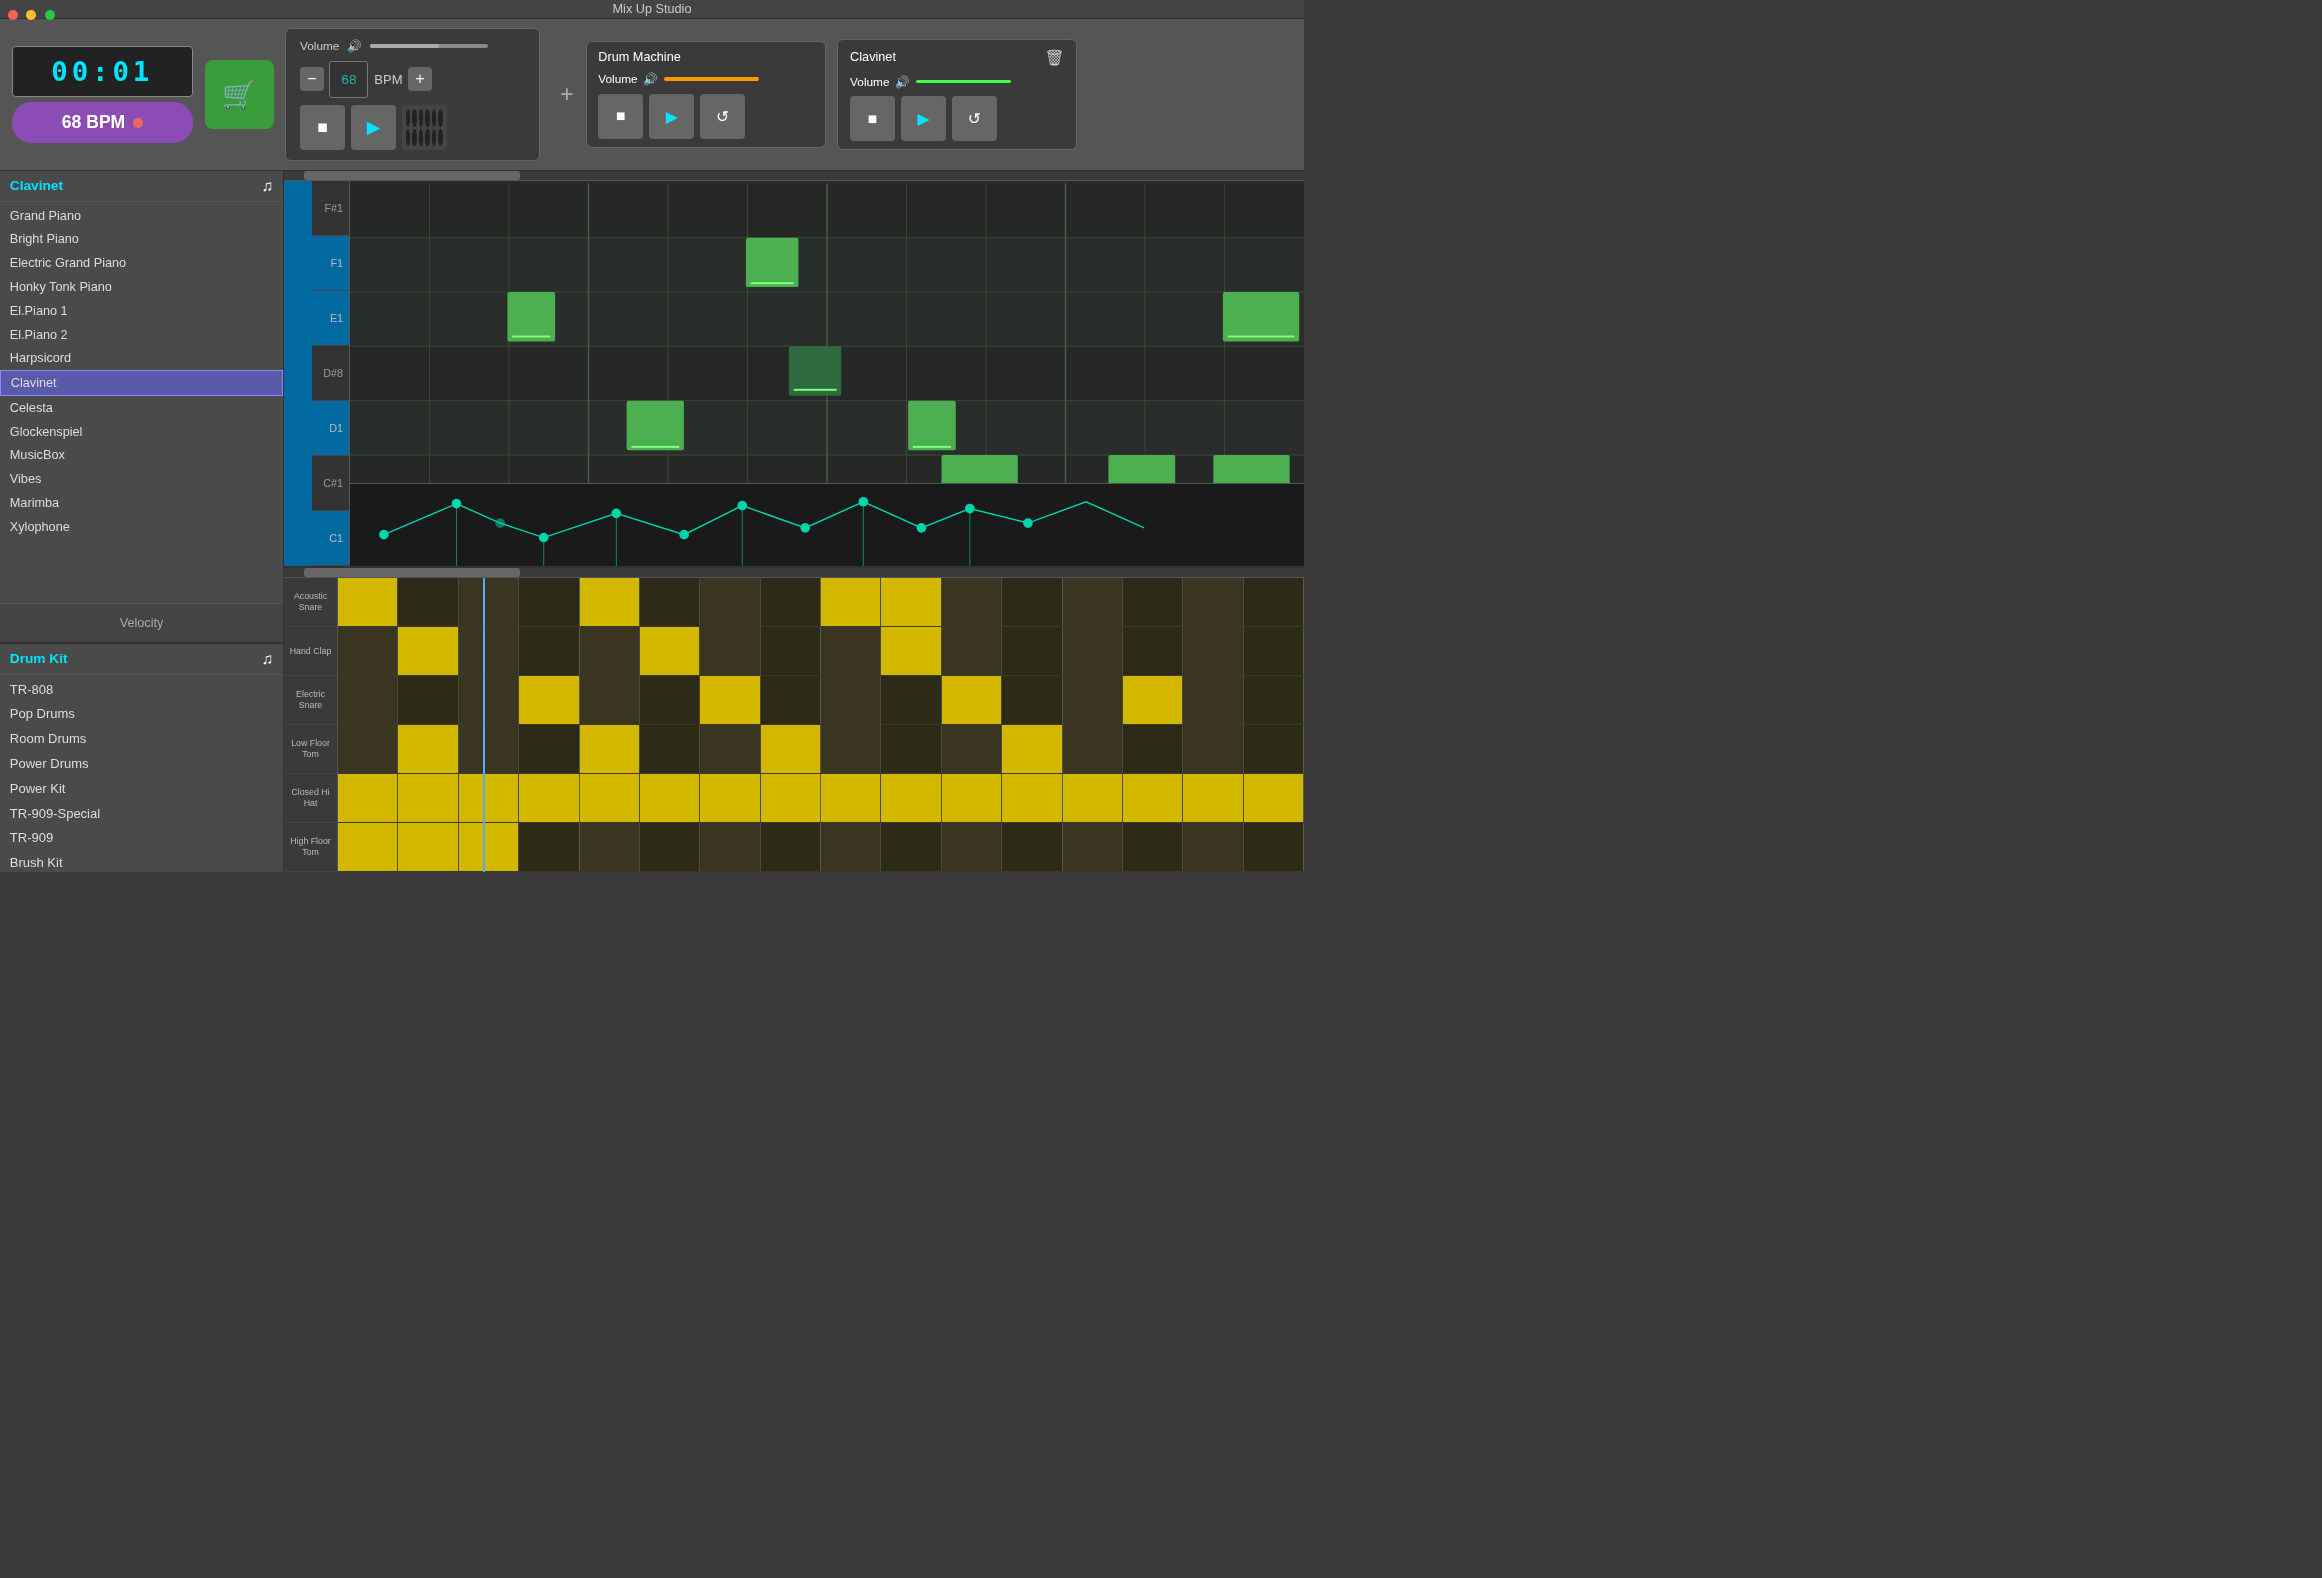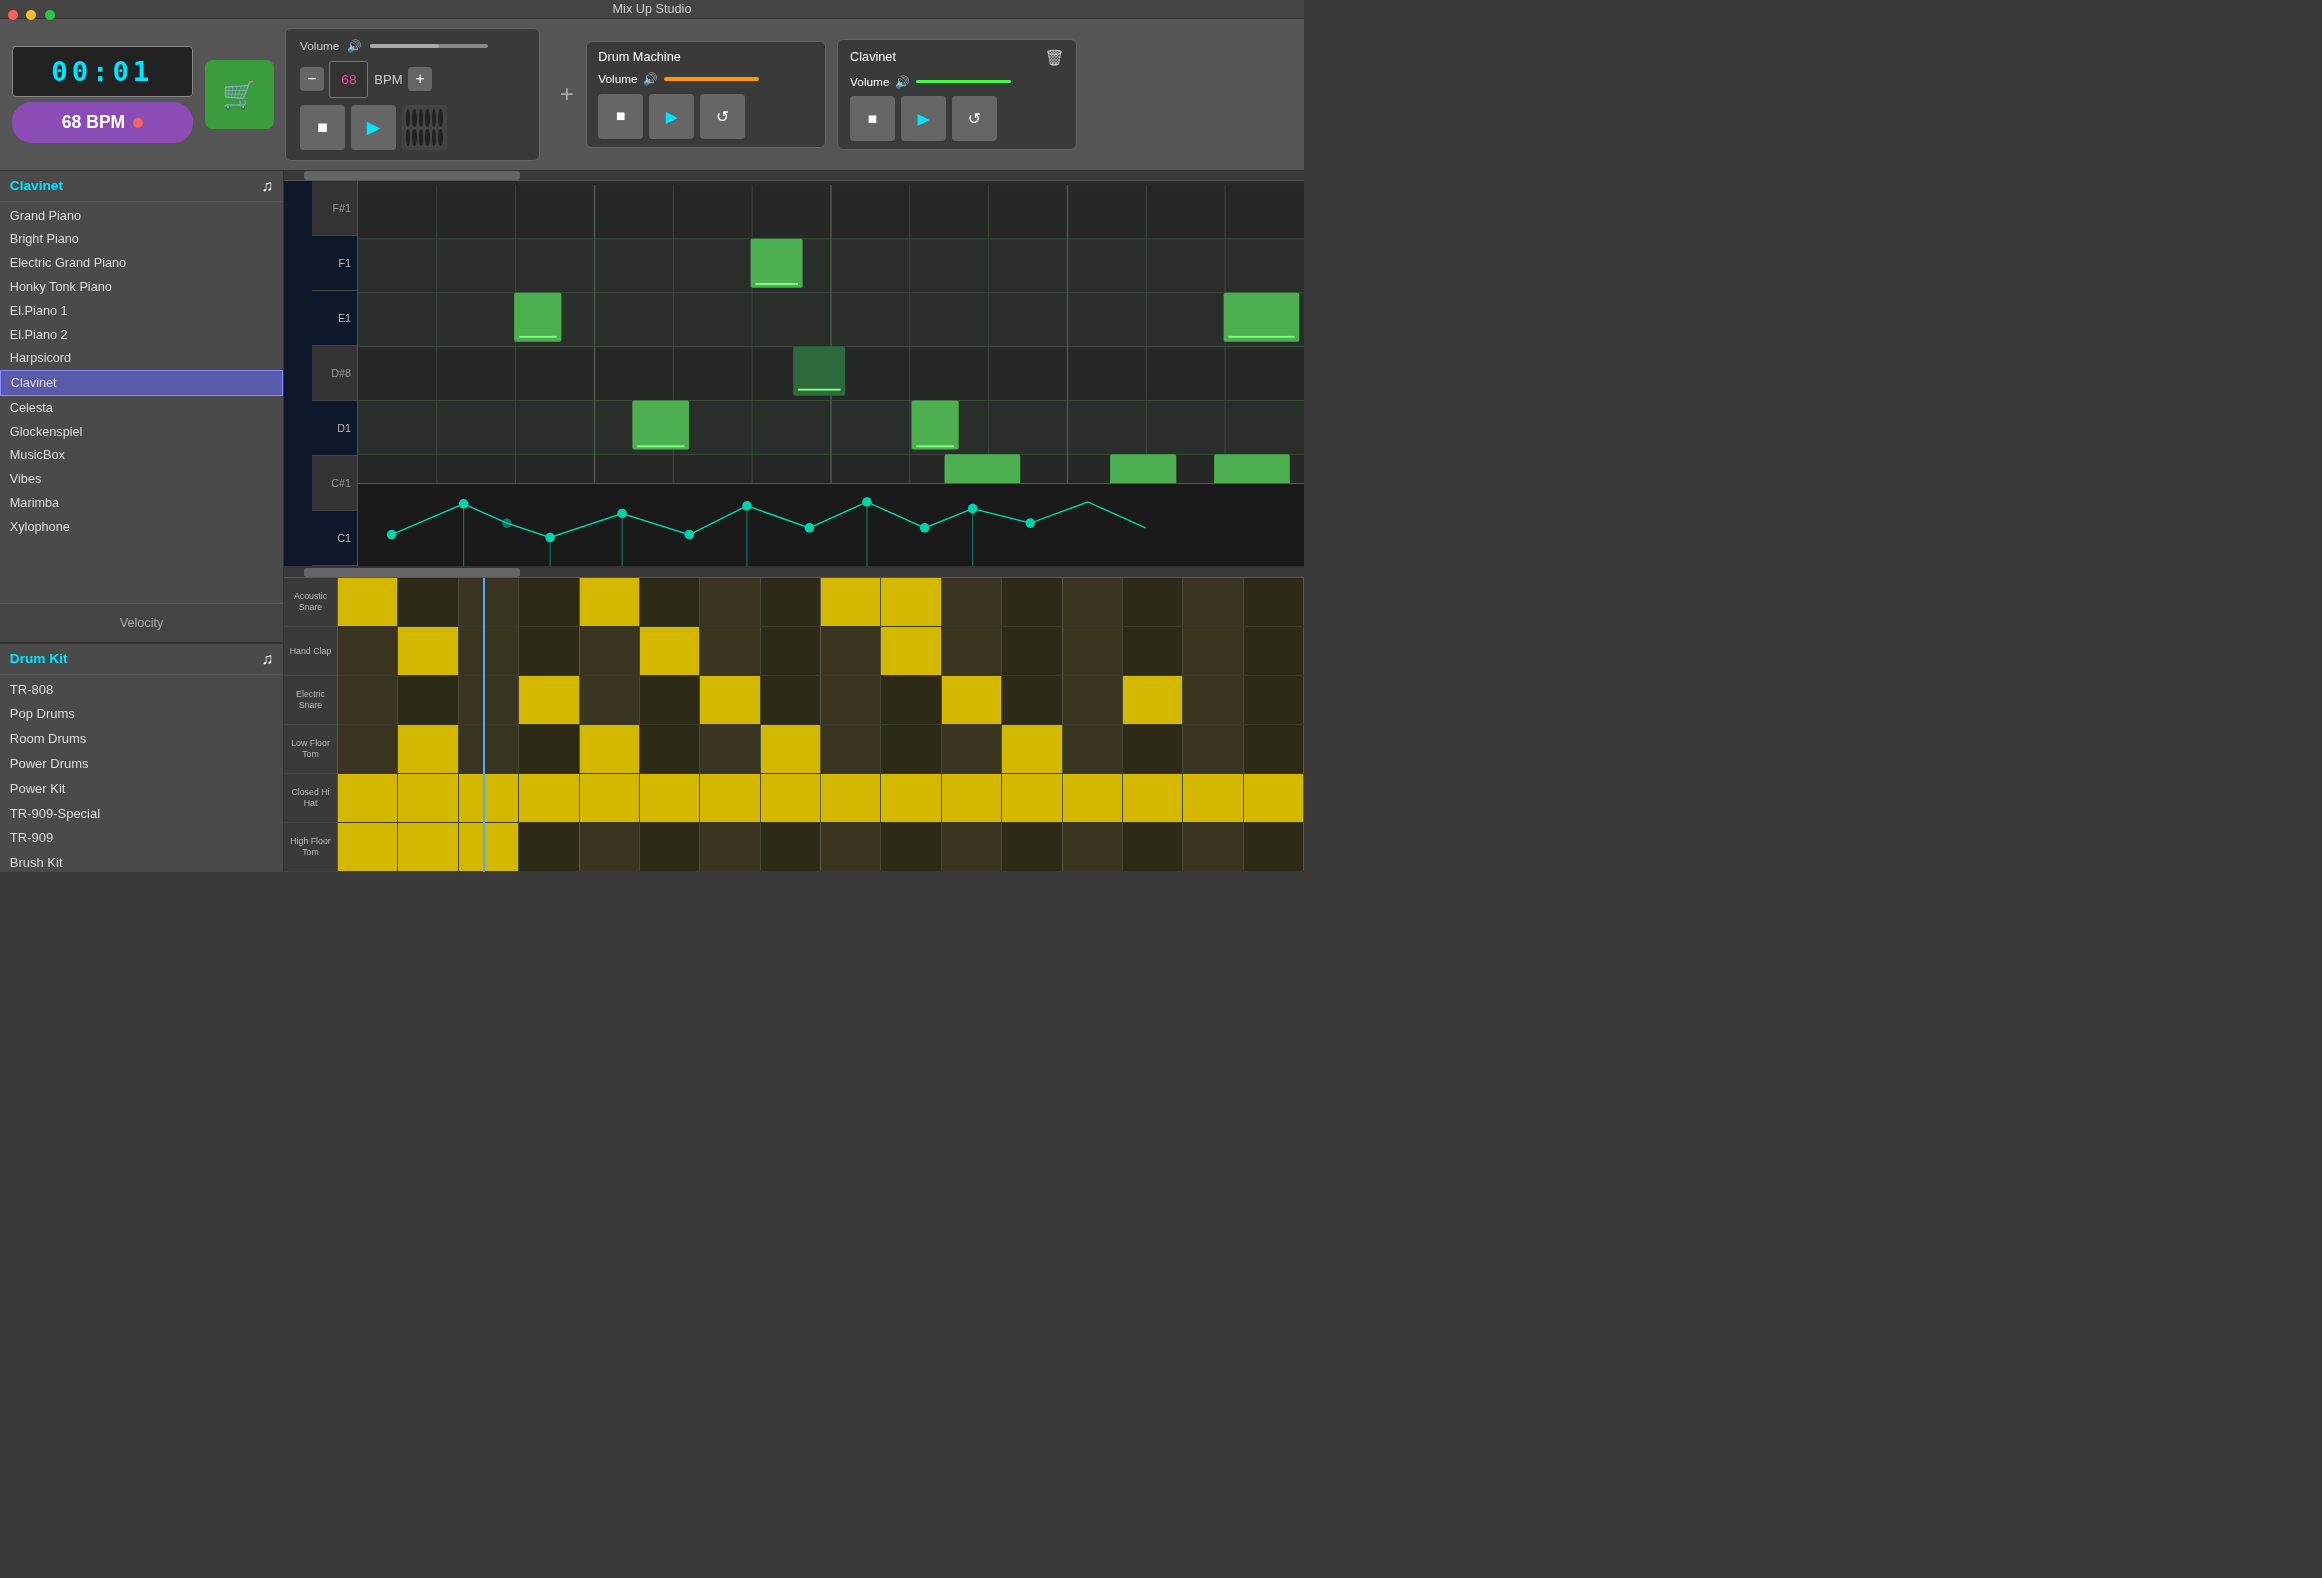--- a/index.html
+++ b/index.html
@@ -110,21 +110,21 @@
       align-items: center;
       gap: 5.9px;
     }
     .bpm-minus, .bpm-plus {
       background: #666; border: none; color: #fff;
       width: 23.5px; height: 23.5px; border-radius: 3.9px;
       cursor: pointer; font-size: 15.7px; display: flex; align-items: center; justify-content: center;
     }
     .bpm-value {
       background: #333; border: 1px solid #777;
-      color: #ec4899; font-size: 13.7px;
+      color: #14b8a6; font-size: 13.7px;
       width: 39px; height: 37px;
       display: flex; align-items: center; justify-content: center;
       border-radius: 2.9px;
     }
     .bpm-unit { color: #ccc; font-size: 13px; }
     .transport-btns {
       display: flex;
       gap: 5.9px;
       align-items: center;
     }
@@ -304,25 +304,25 @@
       background: #666;
       border-radius: 2.9px;
       margin-left: 19.6px;
     }
     .piano-roll-content {
       flex: 1;
       display: flex;
       overflow: hidden;
     }
     .note-labels {
-      width: 74px;
+      width: 66px;
       flex-shrink: 0;
       display: flex;
       flex-direction: column;
-      background: #0f172a;
+      background: #0369a1;
       border-right: 1px solid #555;
       padding-left: 28px;
     }
     .note-label {
       flex: 1;
       display: flex;
       align-items: center;
       justify-content: flex-end;
       padding-right: 5.9px;
       font-size: 10.8px;

